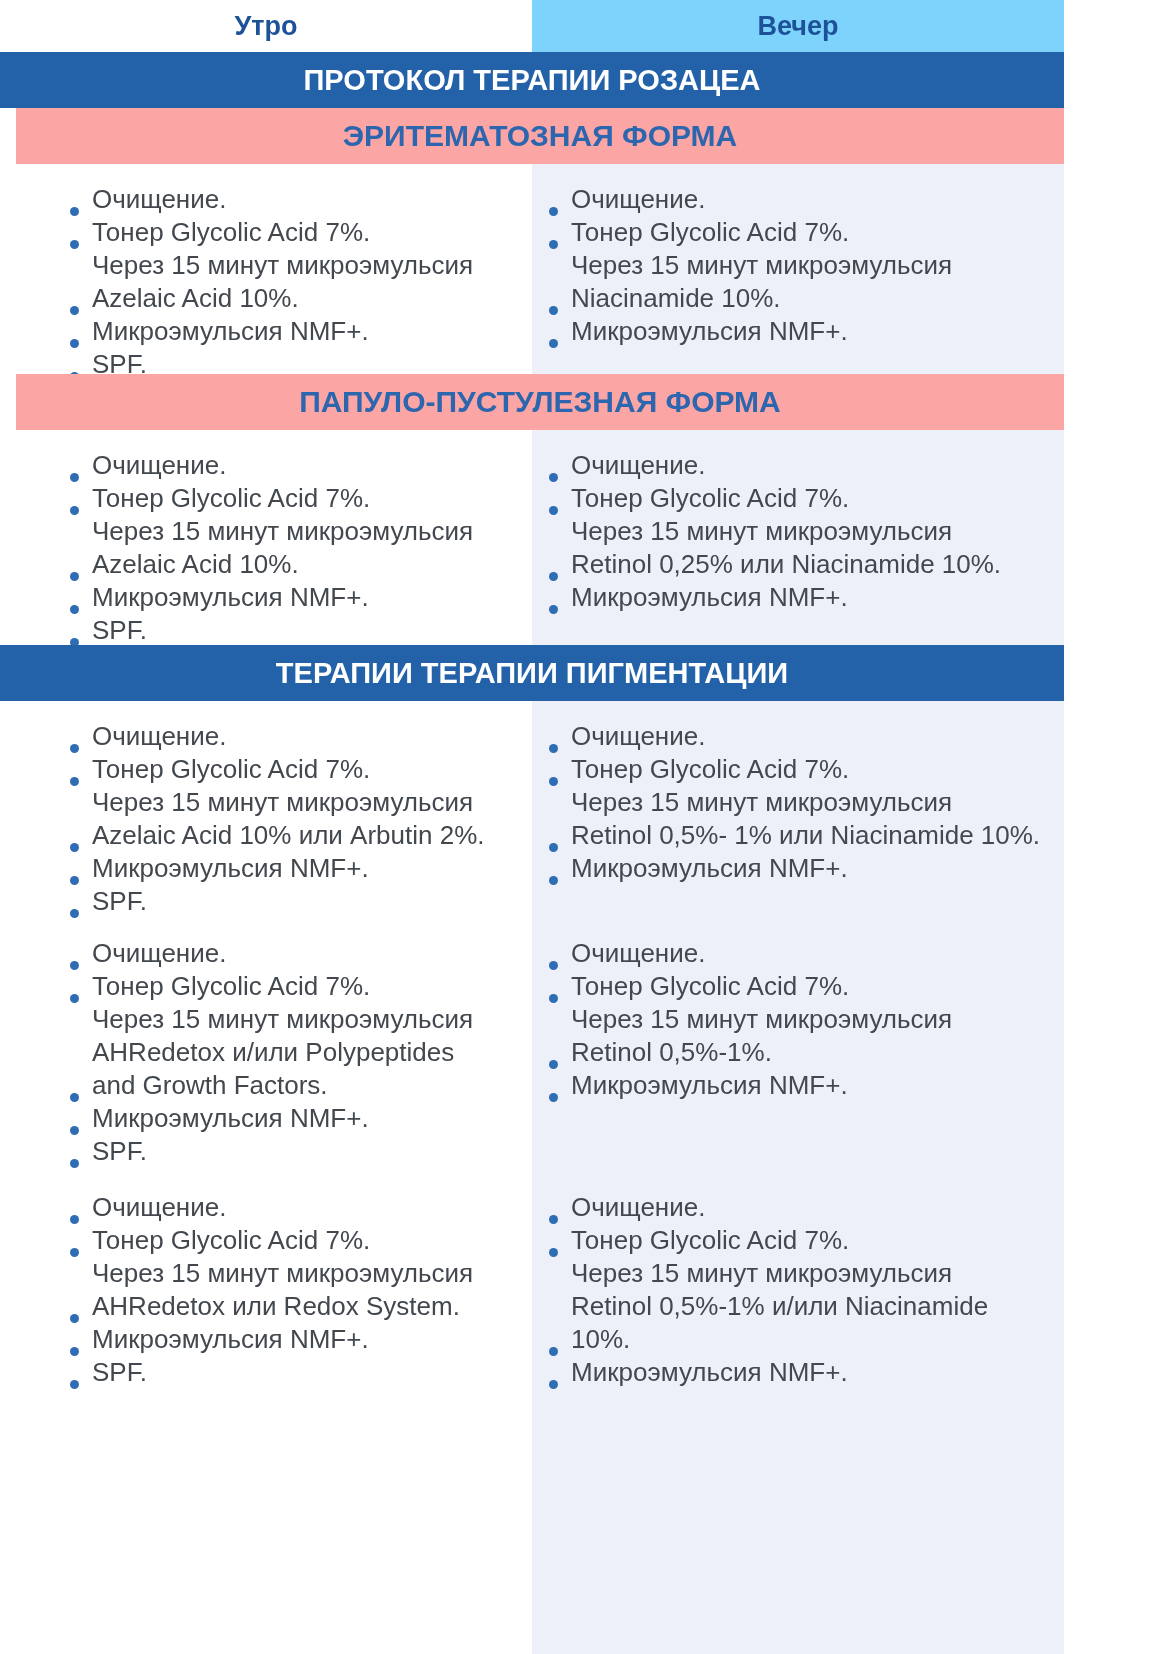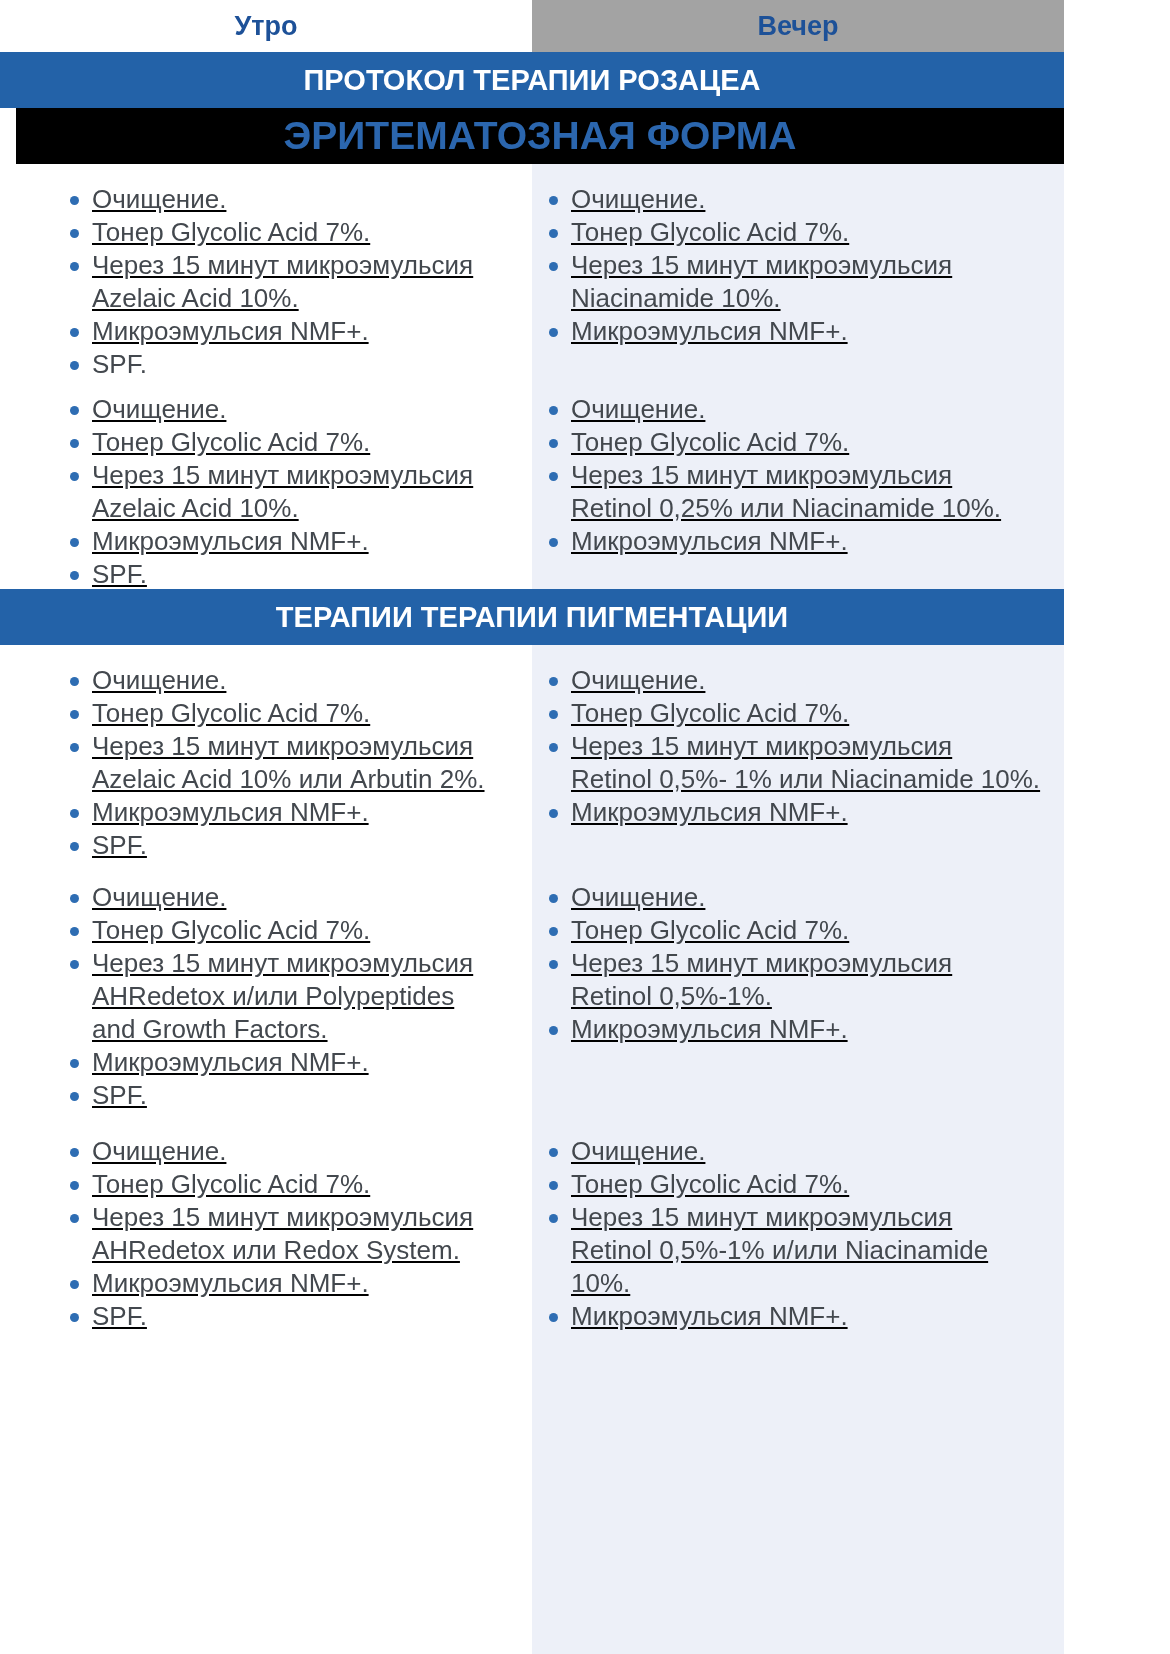--- a/index.html
+++ b/index.html
@@ -15,47 +15,47 @@
   }
   
   .col-header{
     display:flex;height:52px;flex:0 0 52px;
   }
   .col-header .cell{
     width:50%;display:flex;align-items:center;justify-content:center;
     font-size:27px;font-weight:700;color:#1d5198;
   }
   .cell.morning{background:#ffffff;}
-  .cell.evening{background:#a3a3a3;}
+  .cell.evening{background:#7dd3fc;}
   
   .banner{
     flex:0 0 56px;height:56px;
     display:flex;align-items:center;justify-content:center;
     text-align:center;
   }
   .banner.dark{
     background:#2362a8;color:#ffffff;
     font-size:29px;font-weight:700;
   }
   .banner.light{
-    background:#000000;color:#2b66ae;
-    font-size:39px;font-weight:700;margin-left:16px;
+    background:#fca5a5;color:#2b66ae;
+    font-size:30px;font-weight:700;margin-left:16px;
   }
   
   .rows{
     display:flex;
   }
   .rows .col{
     width:50%;box-sizing:border-box;
     padding-top:19px;
   }
   .col.left{background:#ffffff;padding-left:70px;padding-right:30px;}
   .col.right{background:#edf0f8;padding-left:17px;padding-right:20px;}
   .step{
-    display:flex;align-items:flex-start;text-decoration:underline;
+    display:flex;align-items:flex-end;
   }
   .dot{
     flex:0 0 9px;width:9px;height:9px;border-radius:50%;
     background:#2e6db3;margin-top:13px;margin-right:13px;
   }
   .step-text{
     font-size:26px;line-height:33px;color:#43484e;
     white-space:pre-line;
   }
   .h210{flex:0 0 210px;height:210px;}
@@ -116,20 +116,21 @@
           <span class="step-text">Через 15 минут микроэмульсия
 Niacinamide 10%.</span>
         </div>
       <div class="step">
           <span class="dot"></span>
           <span class="step-text">Микроэмульсия NMF+.</span>
         </div>
     </div>
   </div>
 
+  <div class="banner light">ПАПУЛО-ПУСТУЛЕЗНАЯ ФОРМА</div>
 
   <div class="rows h215">
     <div class="col left">
       <div class="step">
           <span class="dot"></span>
           <span class="step-text">Очищение.</span>
         </div>
       <div class="step">
           <span class="dot"></span>
           <span class="step-text">Тонер Glycolic Acid 7%.</span>

